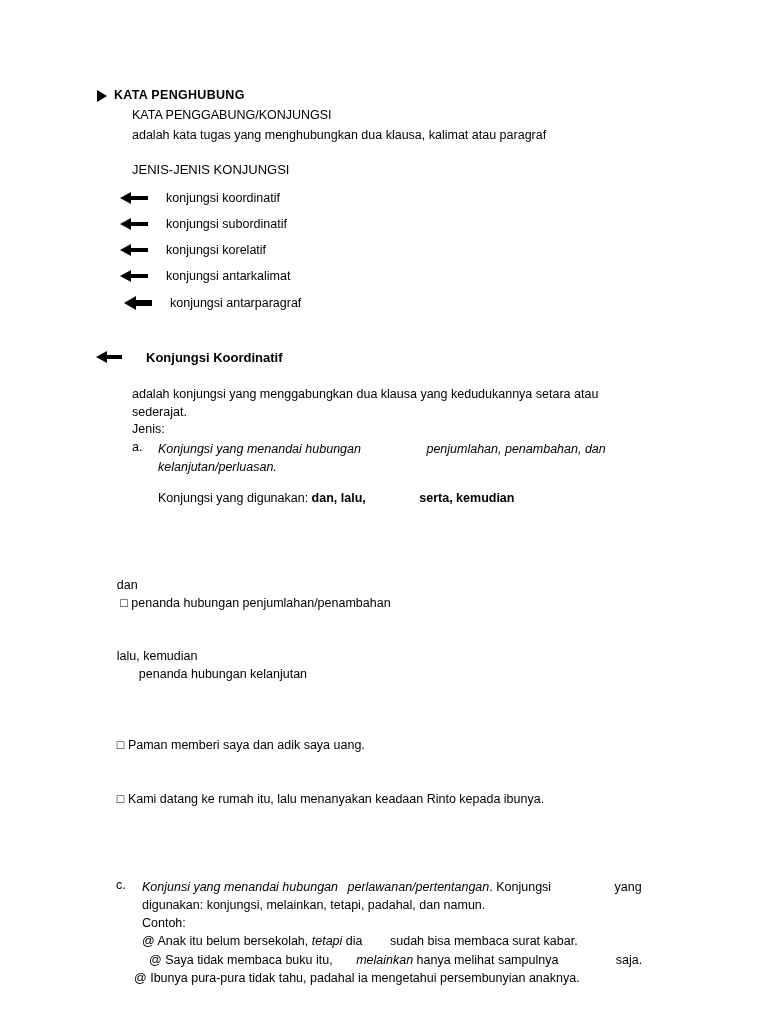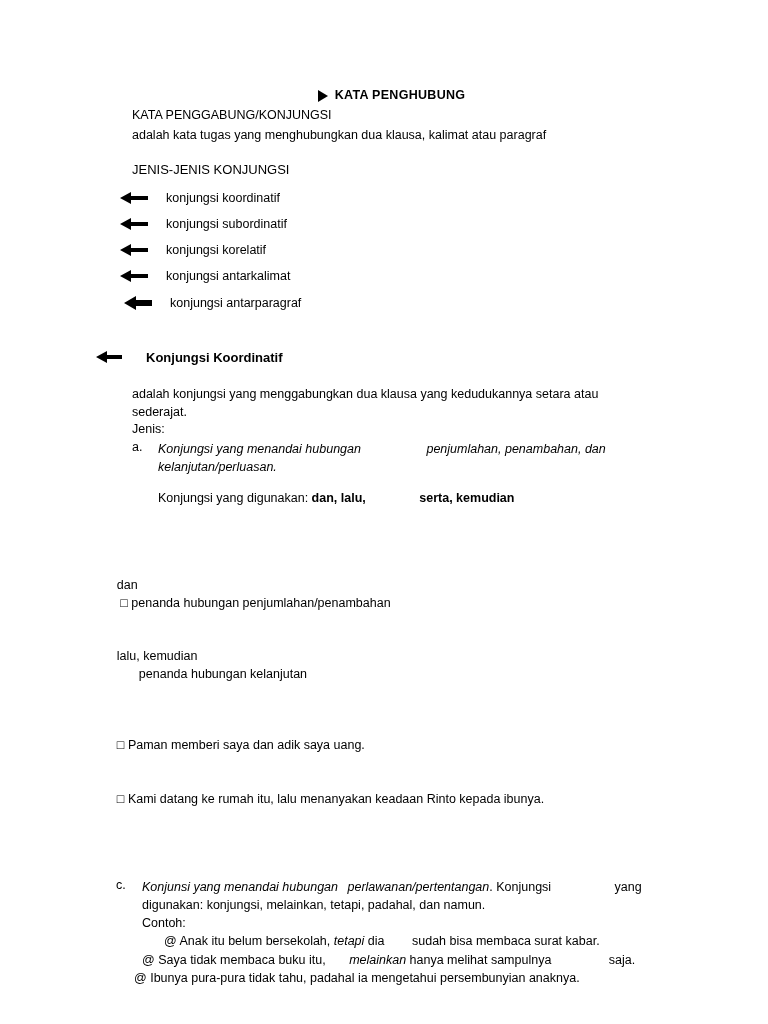--- a/index.html
+++ b/index.html
@@ -35,21 +35,20 @@
     white-space: pre-wrap;
   }
   .bold { font-weight: bold; }
   .italic { font-style: italic; }
   .underline { }
 
   
   .head-row {
     display: flex;
     align-items: flex-start;
-    justify-content: center;
   }
   .head-marker {
     width: 18px;
     flex: 0 0 18px;
     padding-top: 2px;
   }
   .head-title {
     font-size: 12.5px;
     font-weight: bold;
     font-variant: small-caps;
@@ -255,31 +254,31 @@
     </div>
     <div class="list-row" style="margin-left:20px;">
       <div class="list-marker"></div>
       <div class="list-body">digunakan: konjungsi, melainkan,    tetapi, padahal, dan namun.</div>
     </div>
     <div class="list-row" style="margin-left:20px;">
       <div class="list-marker"></div>
       <div class="list-body">Contoh:</div>
     </div>
 
-    <div class="list-row" style="margin-left:20px;gap:22px;">
+    <div class="list-row" style="margin-left:20px;">
       <div class="list-marker"></div>
       <div class="list-body">
         <span>@</span>
         <span>Anak itu belum bersekolah,</span>
         <span class="italic">tetapi</span>
         <span>dia</span>
         <span style="display:inline-block;width:24px;"></span><span>sudah bisa membaca surat kabar.</span>
       </div>
     </div>
-    <div class="list-row" style="margin-left:20px;">
+    <div class="list-row" style="margin-left:20px;gap:7px;">
       <div class="list-marker"></div>
       <div class="list-body" style="width:540px;">
         <span>@</span>
         <span>Saya tidak membaca buku itu,</span>
         <span style="display:inline-block;width:20px;"></span><span class="italic">melainkan</span>
         <span>hanya melihat sampulnya</span>
         <span style="display:inline-block;width:54px;"></span><span>saja.</span>
       </div>
     </div>
     <div class="list-row" style="margin-left:12px;">

